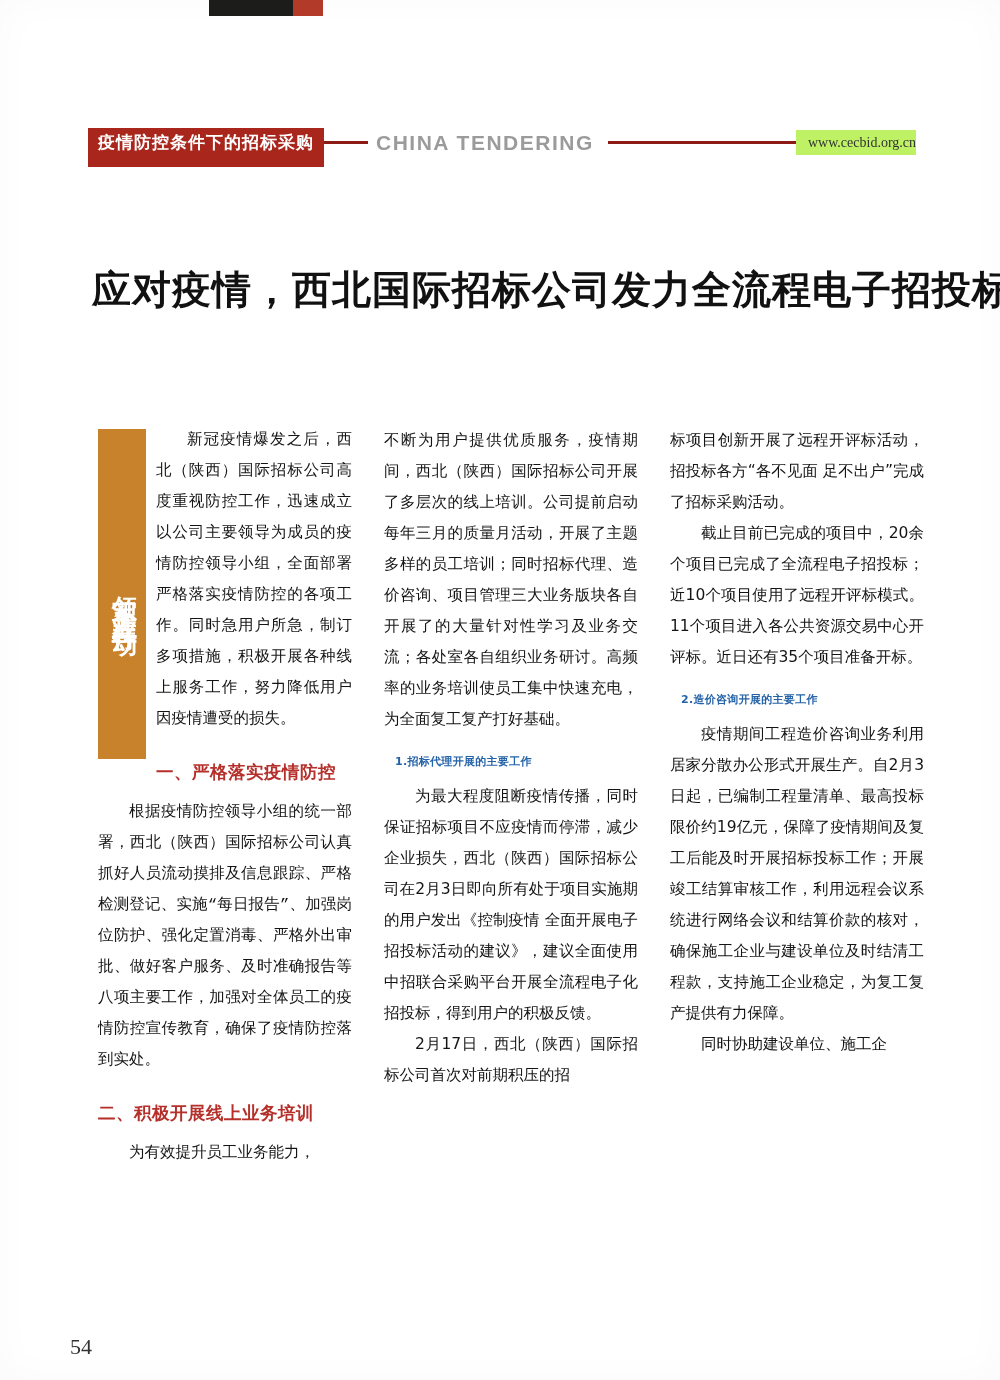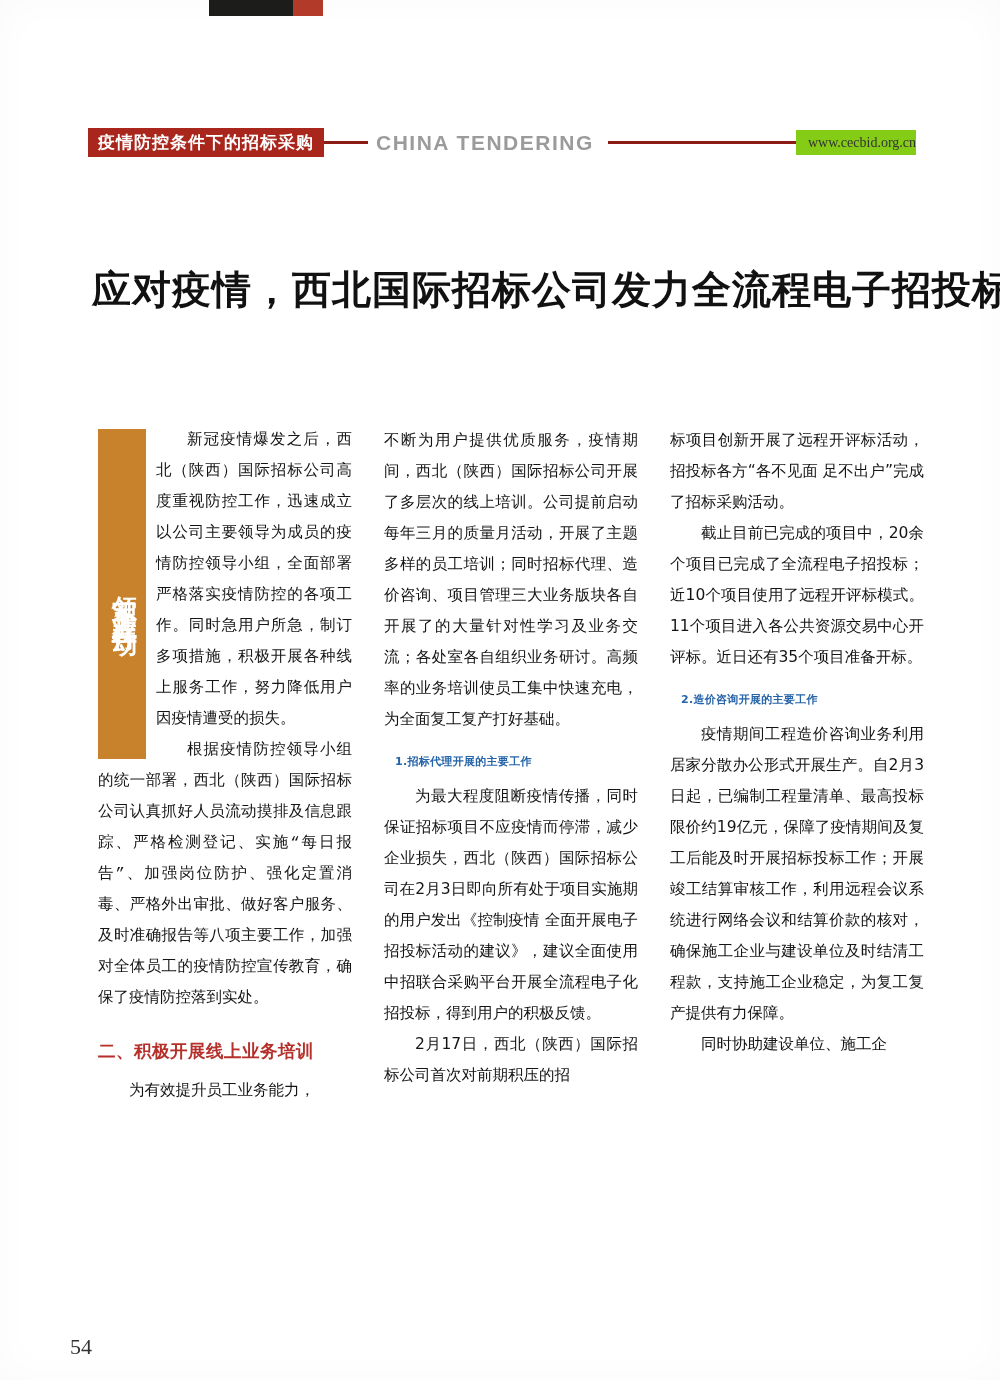--- a/index.html
+++ b/index.html
@@ -47,21 +47,21 @@
   }
   .header-tag {
     position: absolute;
     left: 0; top: 0;
     height: 29px;
     background: #a8261c;
     color: #ffffff;
     font-size: 17px;
     line-height: 29px;
     letter-spacing: 1px;
-    padding: 0 10px 0 10px;
+    padding: 0 10px 10px 10px;
     font-weight: bold;
     white-space: nowrap;
   }
   .header-brand {
     position: absolute;
     left: 280px;
     top: 0;
     height: 29px;
     line-height: 29px;
     background: #ffffff;
@@ -70,21 +70,21 @@
     letter-spacing: 1.5px;
     font-family: "Liberation Sans", sans-serif;
     font-weight: bold;
     padding: 0 14px 0 8px;
     white-space: nowrap;
   }
   .header-url {
     position: absolute;
     right: 0;
     top: 2px;
-    background: #84cc16;
+    background: #bef264;
     padding-left: 12px;
     color: #333;
     font-size: 14px;
     font-family: "Liberation Serif", serif;
     line-height: 25px;
     white-space: nowrap;
   }
 
   
   .article-title {
@@ -197,20 +197,21 @@
   <div class="header-url">www.cecbid.org.cn</div>
 </div>
 
 <h1 class="article-title">应对疫情，西北国际招标公司发力全流程电子招投标</h1>
 
 <div class="columns">
 
   <div class="col col-1">
     <div class="vlabel">领军企业在行动</div>
     <p class="body">新冠疫情爆发之后，西北（陕西）国际招标公司高度重视防控工作，迅速成立以公司主要领导为成员的疫情防控领导小组，全面部署严格落实疫情防控的各项工作。同时急用户所急，制订多项措施，积极开展各种线上服务工作，努力降低用户因疫情遭受的损失。</p>
+    <h2 class="sec">一、严格落实疫情防控</h2>
     <p class="body">根据疫情防控领导小组的统一部署，西北（陕西）国际招标公司认真抓好人员流动摸排及信息跟踪、严格检测登记、实施“每日报告”、加强岗位防护、强化定置消毒、严格外出审批、做好客户服务、及时准确报告等八项主要工作，加强对全体员工的疫情防控宣传教育，确保了疫情防控落到实处。</p>
     <h2 class="sec">二、积极开展线上业务培训</h2>
     <p class="body">为有效提升员工业务能力，</p>
   </div>
 
   <div class="col col-2">
     <p class="body" style="text-indent:0">不断为用户提供优质服务，疫情期间，西北（陕西）国际招标公司开展了多层次的线上培训。公司提前启动每年三月的质量月活动，开展了主题多样的员工培训；同时招标代理、造价咨询、项目管理三大业务版块各自开展了的大量针对性学习及业务交流；各处室各自组织业务研讨。高频率的业务培训使员工集中快速充电，为全面复工复产打好基础。</p>
     <h3 class="subsec">1.招标代理开展的主要工作</h3>
     <p class="body">为最大程度阻断疫情传播，同时保证招标项目不应疫情而停滞，减少企业损失，西北（陕西）国际招标公司在2月3日即向所有处于项目实施期的用户发出《控制疫情 全面开展电子招投标活动的建议》，建议全面使用中招联合采购平台开展全流程电子化招投标，得到用户的积极反馈。</p>
     <p class="body">2月17日，西北（陕西）国际招标公司首次对前期积压的招</p>

